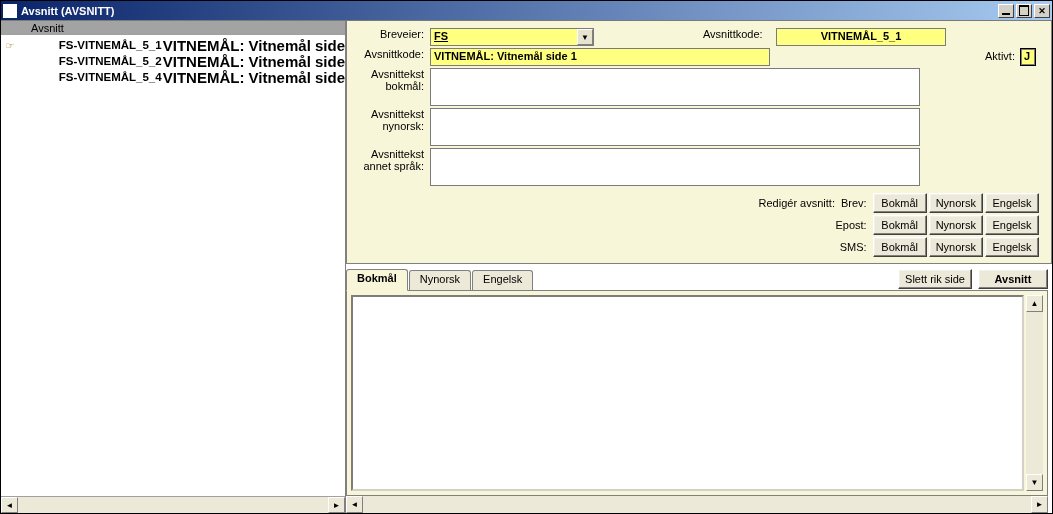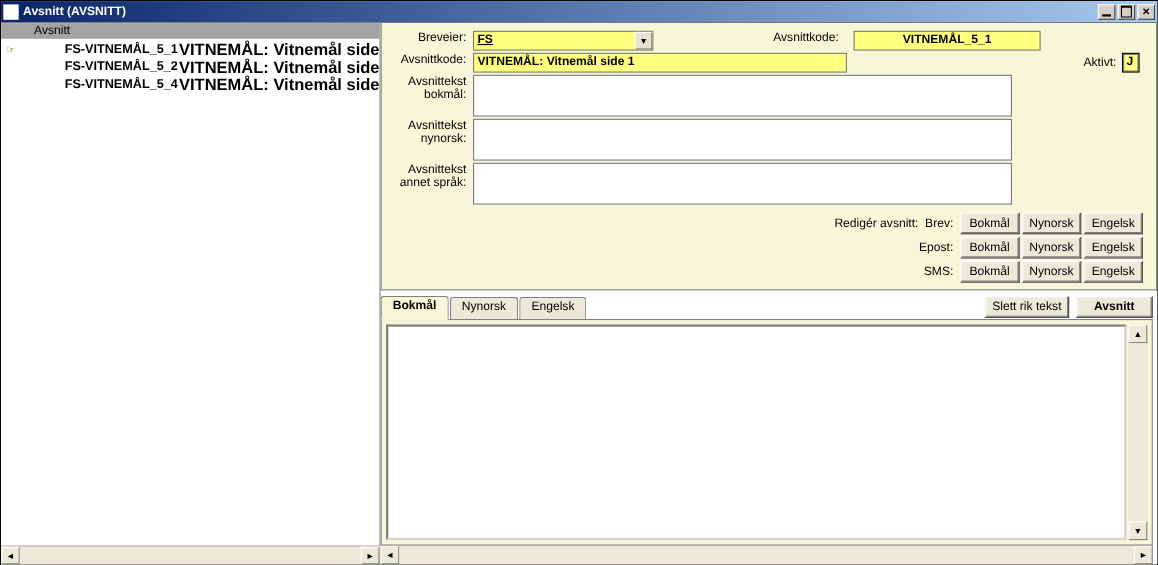--- a/index.html
+++ b/index.html
@@ -188,21 +188,21 @@
           </div>
         </div>
       </div>
 
       <div class="bottom">
         <div class="tabbar">
           <div class="tab active">Bokmål</div>
           <div class="tab">Nynorsk</div>
           <div class="tab">Engelsk</div>
           <div class="right-btns">
-            <span class="btn3d">Slett rik tekst</span>
+            <span class="btn3d">Slett rik side</span>
             <span class="btn3d" style="font-weight:bold;">Avsnitt</span>
           </div>
         </div>
         <div class="editor-shell">
           <div class="editor"></div>
           <div class="v-scroll">
             <div class="scroll-btn">▲</div>
             <div class="scroll-track"></div>
             <div class="scroll-btn">▼</div>
           </div>

